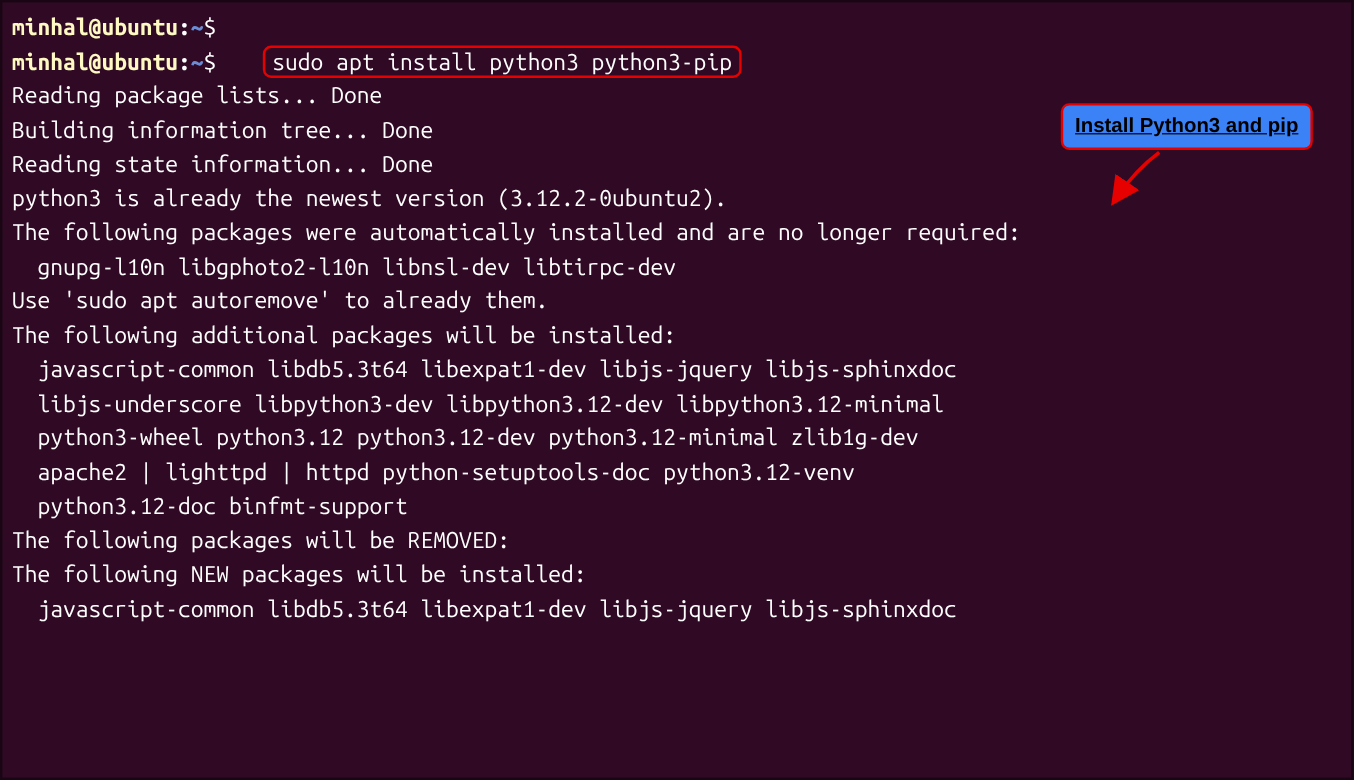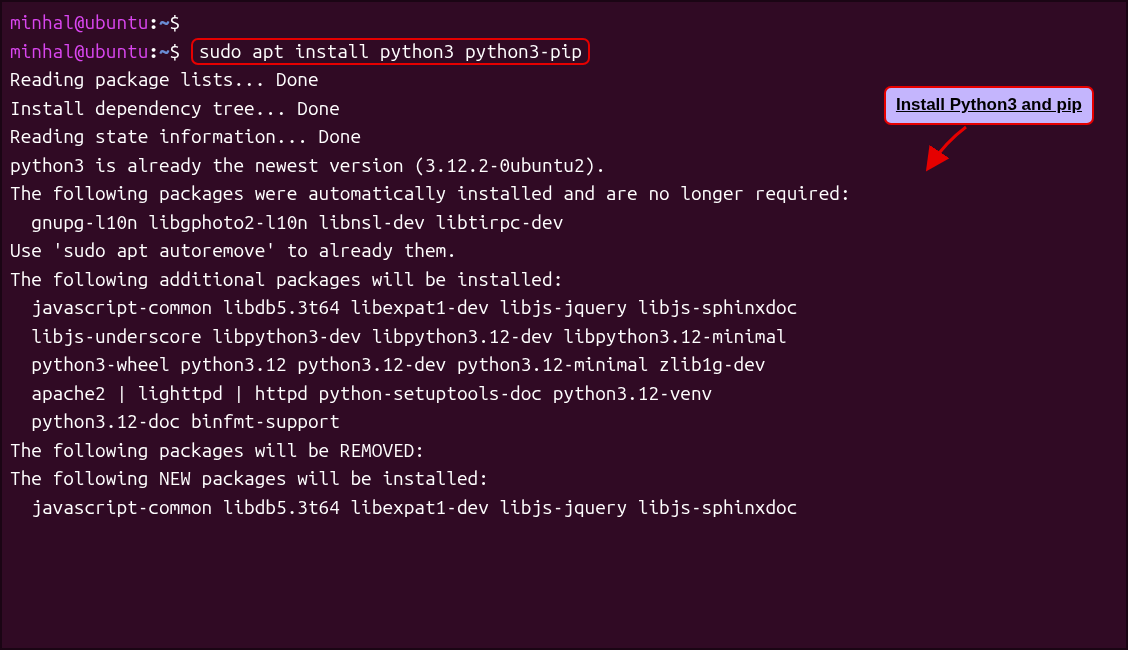--- a/index.html
+++ b/index.html
@@ -10,39 +10,40 @@
     line-height: 1.5;
     color: #ffffff;
     padding: 6px 8px;
     width: 1128px;
     height: 650px;
     overflow: hidden;
     position: relative;
     border: 2px solid #1a0514;
   }
   .line { white-space: pre; }
-  .user { color: #d946ef; font-weight: normal; }
+  .user { color: #fef9c3; font-weight: bold; }
   .colon { color: #ffffff; font-weight: bold; }
   .path { color: #6a8dd6; font-weight: bold; }
   .dollar { color: #ffffff; font-weight: normal; }
   .cmd-box {
     border: 2.5px solid #e60000;
     border-radius: 7px;
     padding: 0 6px 1px 6px;
     display: inline-block;
     line-height: 1.2;
     vertical-align: baseline;
+    margin-left: 28px;
   }
   .callout {
     position: absolute;
     top: 84px;
     right: 32px;
     border: 2.5px solid #e60000;
     border-radius: 7px;
-    background: #c4b5fd;
+    background: #3b82f6;
     color: #000;
     font-family: Arial, sans-serif;
     font-weight: bold;
     font-size: 17px;
     padding: 4px 10px 5px 10px;
     text-decoration: underline;
   }
   .arrow {
     position: absolute;
     top: 120px;
@@ -54,21 +55,21 @@
 </style>
 </head>
 <body>
 
 <div class="line"><span class="user">minhal@ubuntu</span><span class="colon">:</span><span class="path">~</span><span class="dollar">$</span></div>
 
 <div class="line"><span class="user">minhal@ubuntu</span><span class="colon">:</span><span class="path">~</span><span class="dollar">$</span> <span class="cmd-box"><span>sudo apt install python3 python3-pip</span></span></div>
 
 <div id="output">
     <div class="line">Reading package lists... Done</div>
-    <div class="line">Install dependency tree... Done</div>
+    <div class="line">Building information tree... Done</div>
     <div class="line">Reading state information... Done</div>
     <div class="line">python3 is already the newest version (3.12.2-0ubuntu2).</div>
     <div class="line">The following packages were automatically installed and are no longer required:</div>
     <div class="line">  gnupg-l10n libgphoto2-l10n libnsl-dev libtirpc-dev</div>
     <div class="line">Use 'sudo apt autoremove' to already them.</div>
     <div class="line">The following additional packages will be installed:</div>
     <div class="line">  javascript-common libdb5.3t64 libexpat1-dev libjs-jquery libjs-sphinxdoc</div>
     <div class="line">  libjs-underscore libpython3-dev libpython3.12-dev libpython3.12-minimal</div>
     <div class="line">  python3-wheel python3.12 python3.12-dev python3.12-minimal zlib1g-dev</div>
     <div class="line">  apache2 | lighttpd | httpd python-setuptools-doc python3.12-venv</div>

